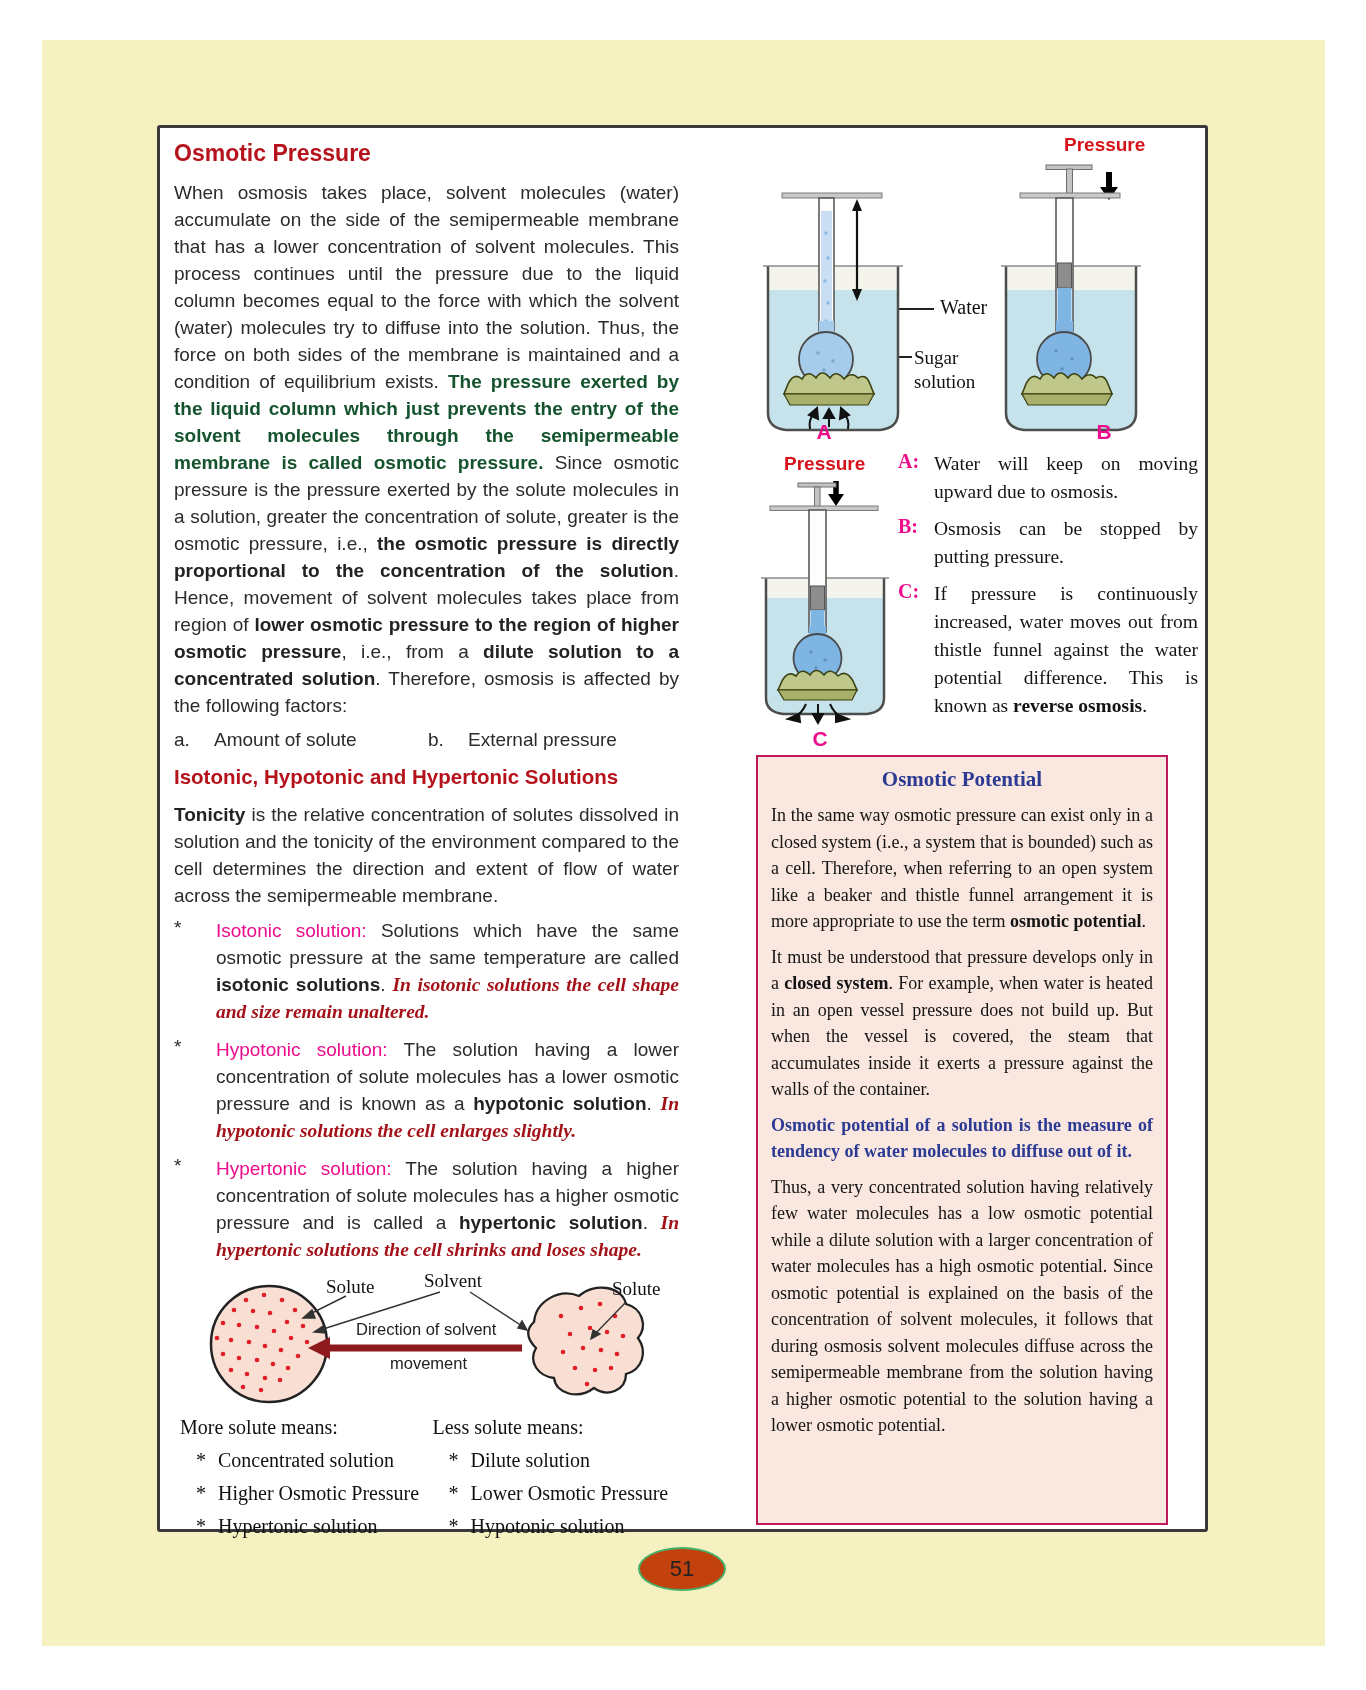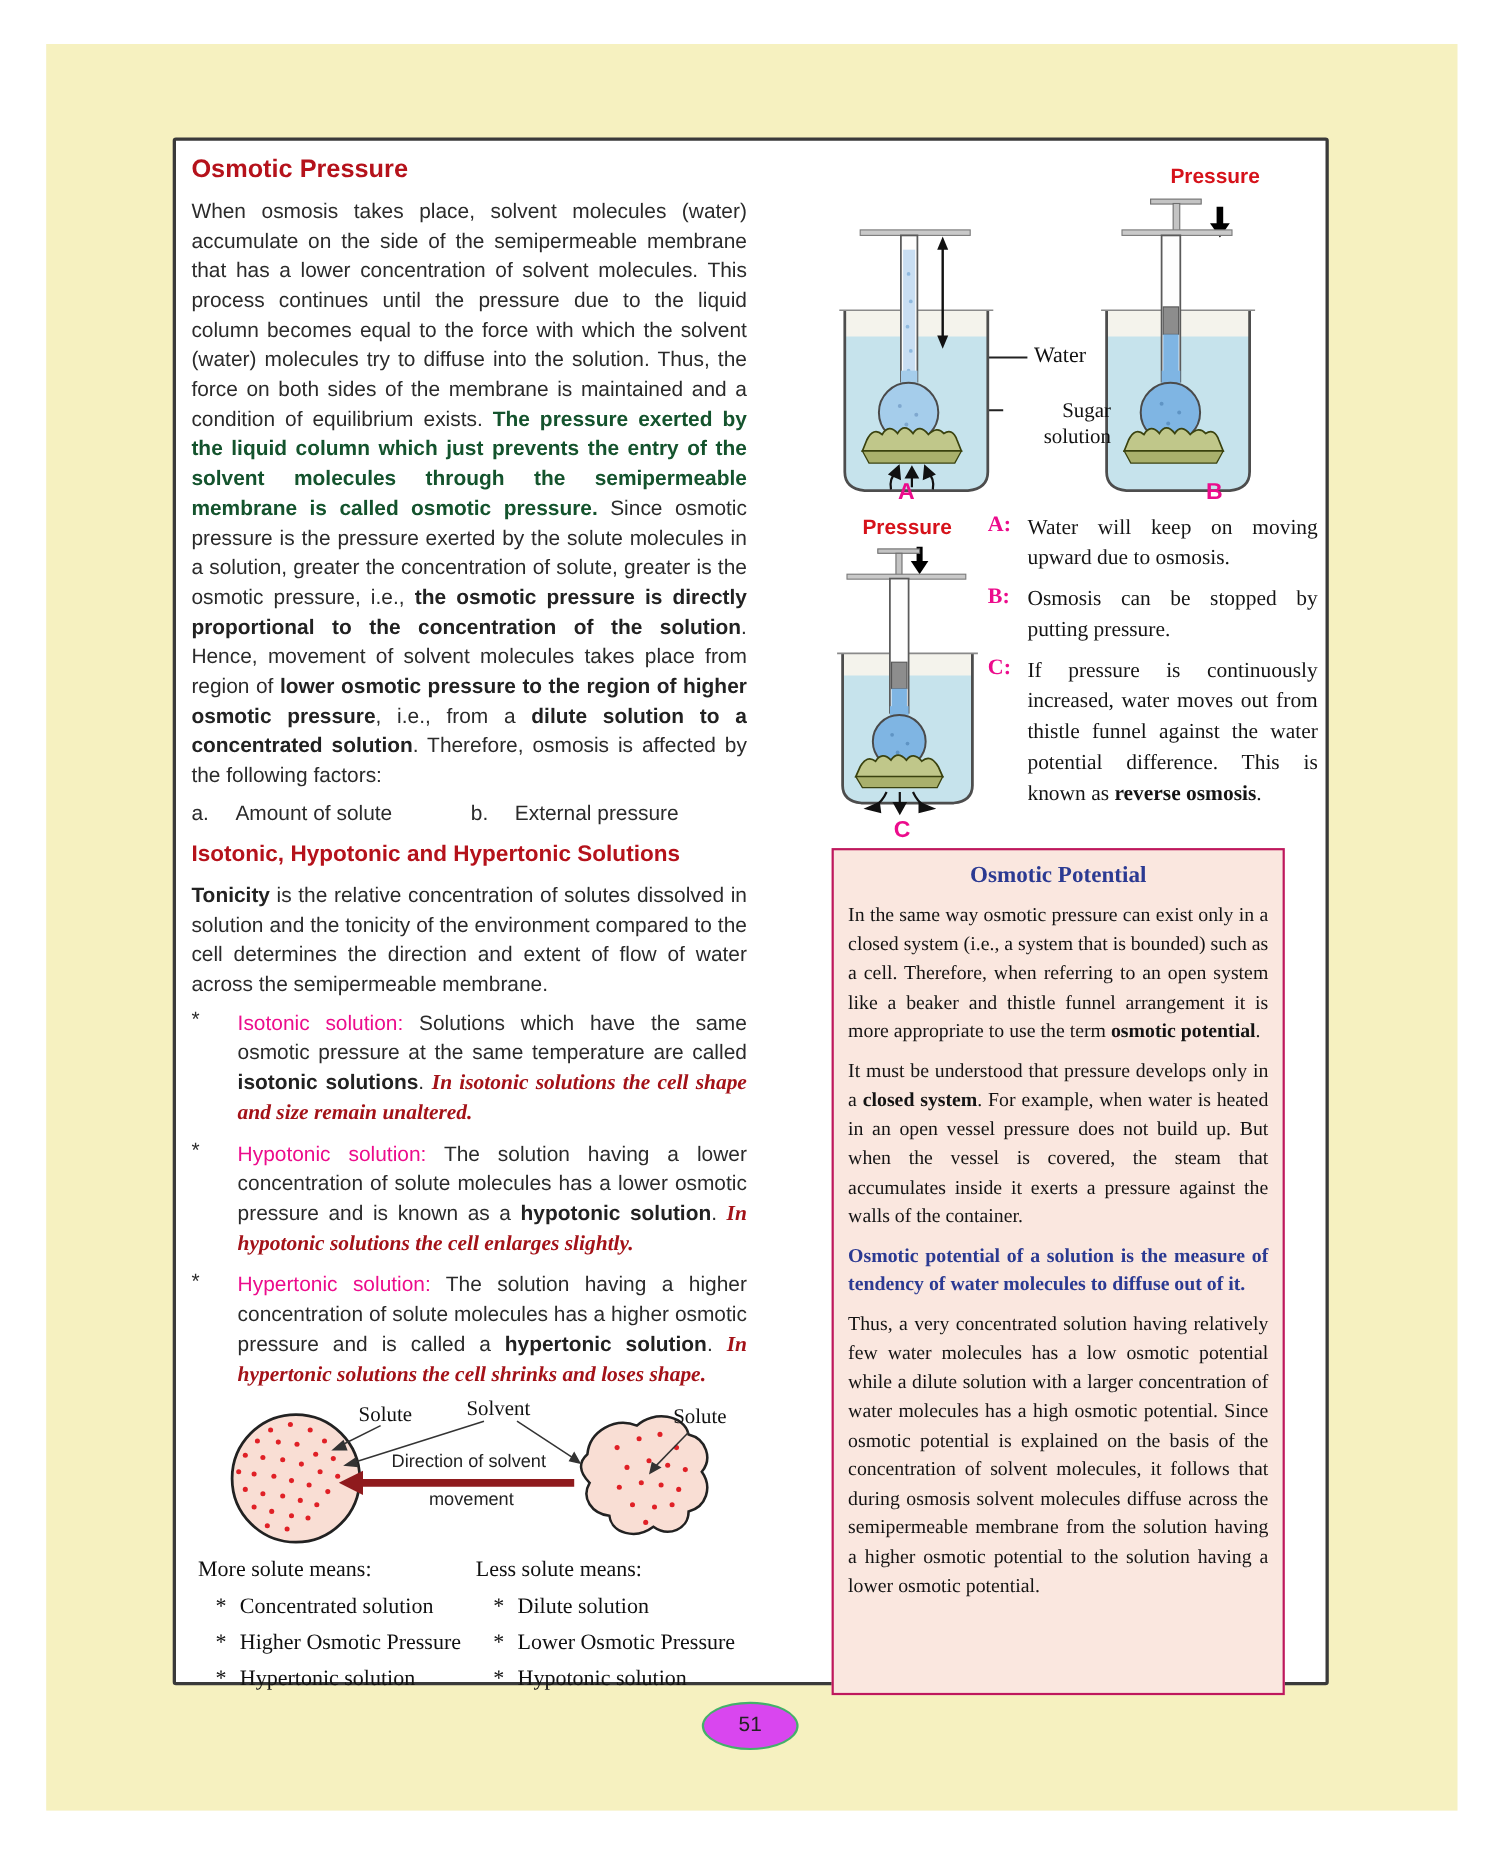--- a/index.html
+++ b/index.html
@@ -27,39 +27,39 @@
   .fig-label{position:absolute;font-family:"Liberation Serif",serif;font-size:19px;color:#111;white-space:nowrap;}
   .dirlabel{position:absolute;font-family:"Liberation Sans",sans-serif;font-size:16.5px;color:#222;white-space:nowrap;}
 
   .lists{display:flex;font-family:"Liberation Serif",serif;font-size:20px;color:#111;margin-top:4px;}
   .list{width:278px;margin-left:6px;}
   .ltitle{margin-bottom:10px;}
   .litem{display:flex;margin-bottom:10px;}
   .lmark{width:38px;padding-left:16px;box-sizing:border-box;}
 
   
-  .col-right{position:absolute;left:540px;top:16px;width:508px;height:1438px;}
+  .col-right{position:absolute;left:540px;top:0;width:508px;height:1438px;}
   .abs{position:absolute;}
   .pressure{color:#d6121a;font-weight:bold;font-size:19px;font-family:"Liberation Sans",sans-serif;white-space:nowrap;}
   .figkey{color:#ec0c8c;font-weight:bold;font-size:21px;text-align:center;width:40px;}
   .serif-label{font-family:"Liberation Serif",serif;font-size:20px;color:#111;white-space:nowrap;}
-  .sugarblock{width:96px;text-align:right;font-family:"Liberation Serif",serif;font-size:19px;line-height:24px;color:#111;}
+  .sugarblock{width:96px;text-align:left;font-family:"Liberation Serif",serif;font-size:19px;line-height:24px;color:#111;}
   .defs{position:absolute;left:198px;top:322px;width:300px;font-family:"Liberation Serif",serif;}
   .def-row{display:flex;margin-bottom:9px;}
   .def-key{width:36px;font-weight:bold;color:#ec0c8c;font-size:20px;}
   .def-text{flex:1;font-size:19.5px;line-height:28px;text-align:justify;color:#141414;}
   .def-text b{color:#141414;}
 
   .potential{position:absolute;left:56px;top:627px;width:412px;height:770px;background:#fae7df;border:2px solid #be185d;box-sizing:border-box;padding:8px 13px 6px;}
   .pot-title{text-align:center;font-family:"Liberation Serif",serif;font-weight:bold;font-size:21px;color:#2b3a92;margin:2px 0 10px;}
   .pot-p{font-family:"Liberation Serif",serif;font-size:18px;line-height:26.5px;text-align:justify;color:#141414;margin:0 0 9px;}
   .pot-p b{color:#141414;}
   .pot-blue{color:#2b3a92;font-weight:bold;}
 
-  .badge{position:absolute;left:596px;top:1507px;width:84px;height:40px;background:#d946ef;border:2px solid #44b06a;border-radius:50%;display:flex;align-items:center;justify-content:center;font-size:19px;color:#222;}
+  .badge{position:absolute;left:596px;top:1507px;width:84px;height:40px;background:#c2410c;border:2px solid #44b06a;border-radius:50%;display:flex;align-items:center;justify-content:center;font-size:22px;color:#222;}
 </style>
 </head>
 <body>
 
 <div class="canvas">
  <div class="paper">
   <div class="frame">
 
    <div class="col-left">
      <h2 class="sec">Osmotic Pressure</h2>

